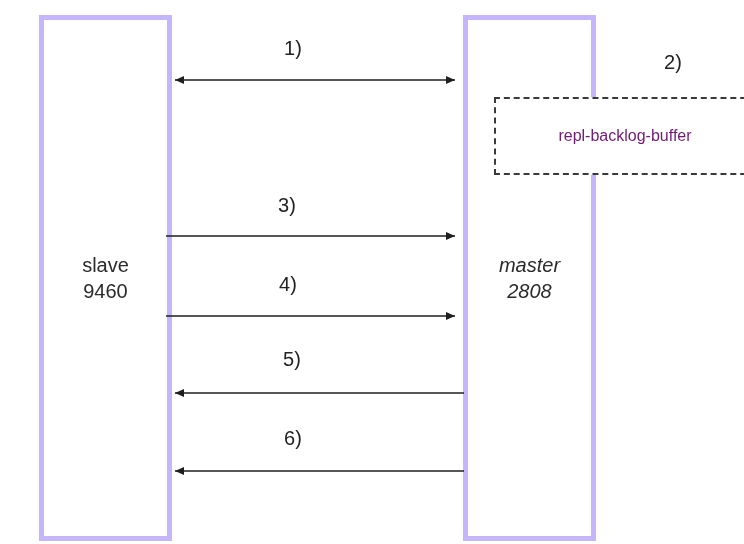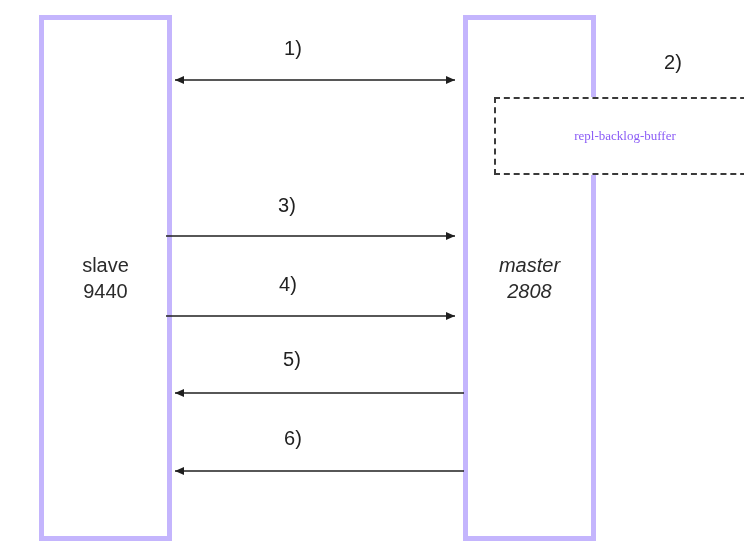--- a/index.html
+++ b/index.html
@@ -42,24 +42,23 @@
     width: 258px;          
     height: 74px;
     border: 2px dashed #3a3a3a;
     background: #ffffff;
     display: flex;
     align-items: center;
     justify-content: center;
     z-index: 2;
   }
   .buffer-label {
-    font-size: 13px;
-    color: #8b5cf6;
+    font-size: 16px;
+    color: #701a75;
     white-space: nowrap;
-    font-family: Liberation Serif, serif;
   }
   svg.arrow-layer {
     position: absolute;
     left: 0;
     top: 0;
     z-index: 1;
   }
   .arrow-label {
     position: absolute;
     width: 60px;
@@ -86,21 +85,21 @@
   }
 </style>
 </head>
 <body>
 
 <div class="canvas">
 
   <div class="node-box slave">
     <div class="node-label">
       <div>slave</div>
-      <div>9440</div>
+      <div>9460</div>
     </div>
   </div>
 
   <div class="node-box master">
     <div class="node-label">
       <div>master</div>
       <div>2808</div>
     </div>
   </div>
 

